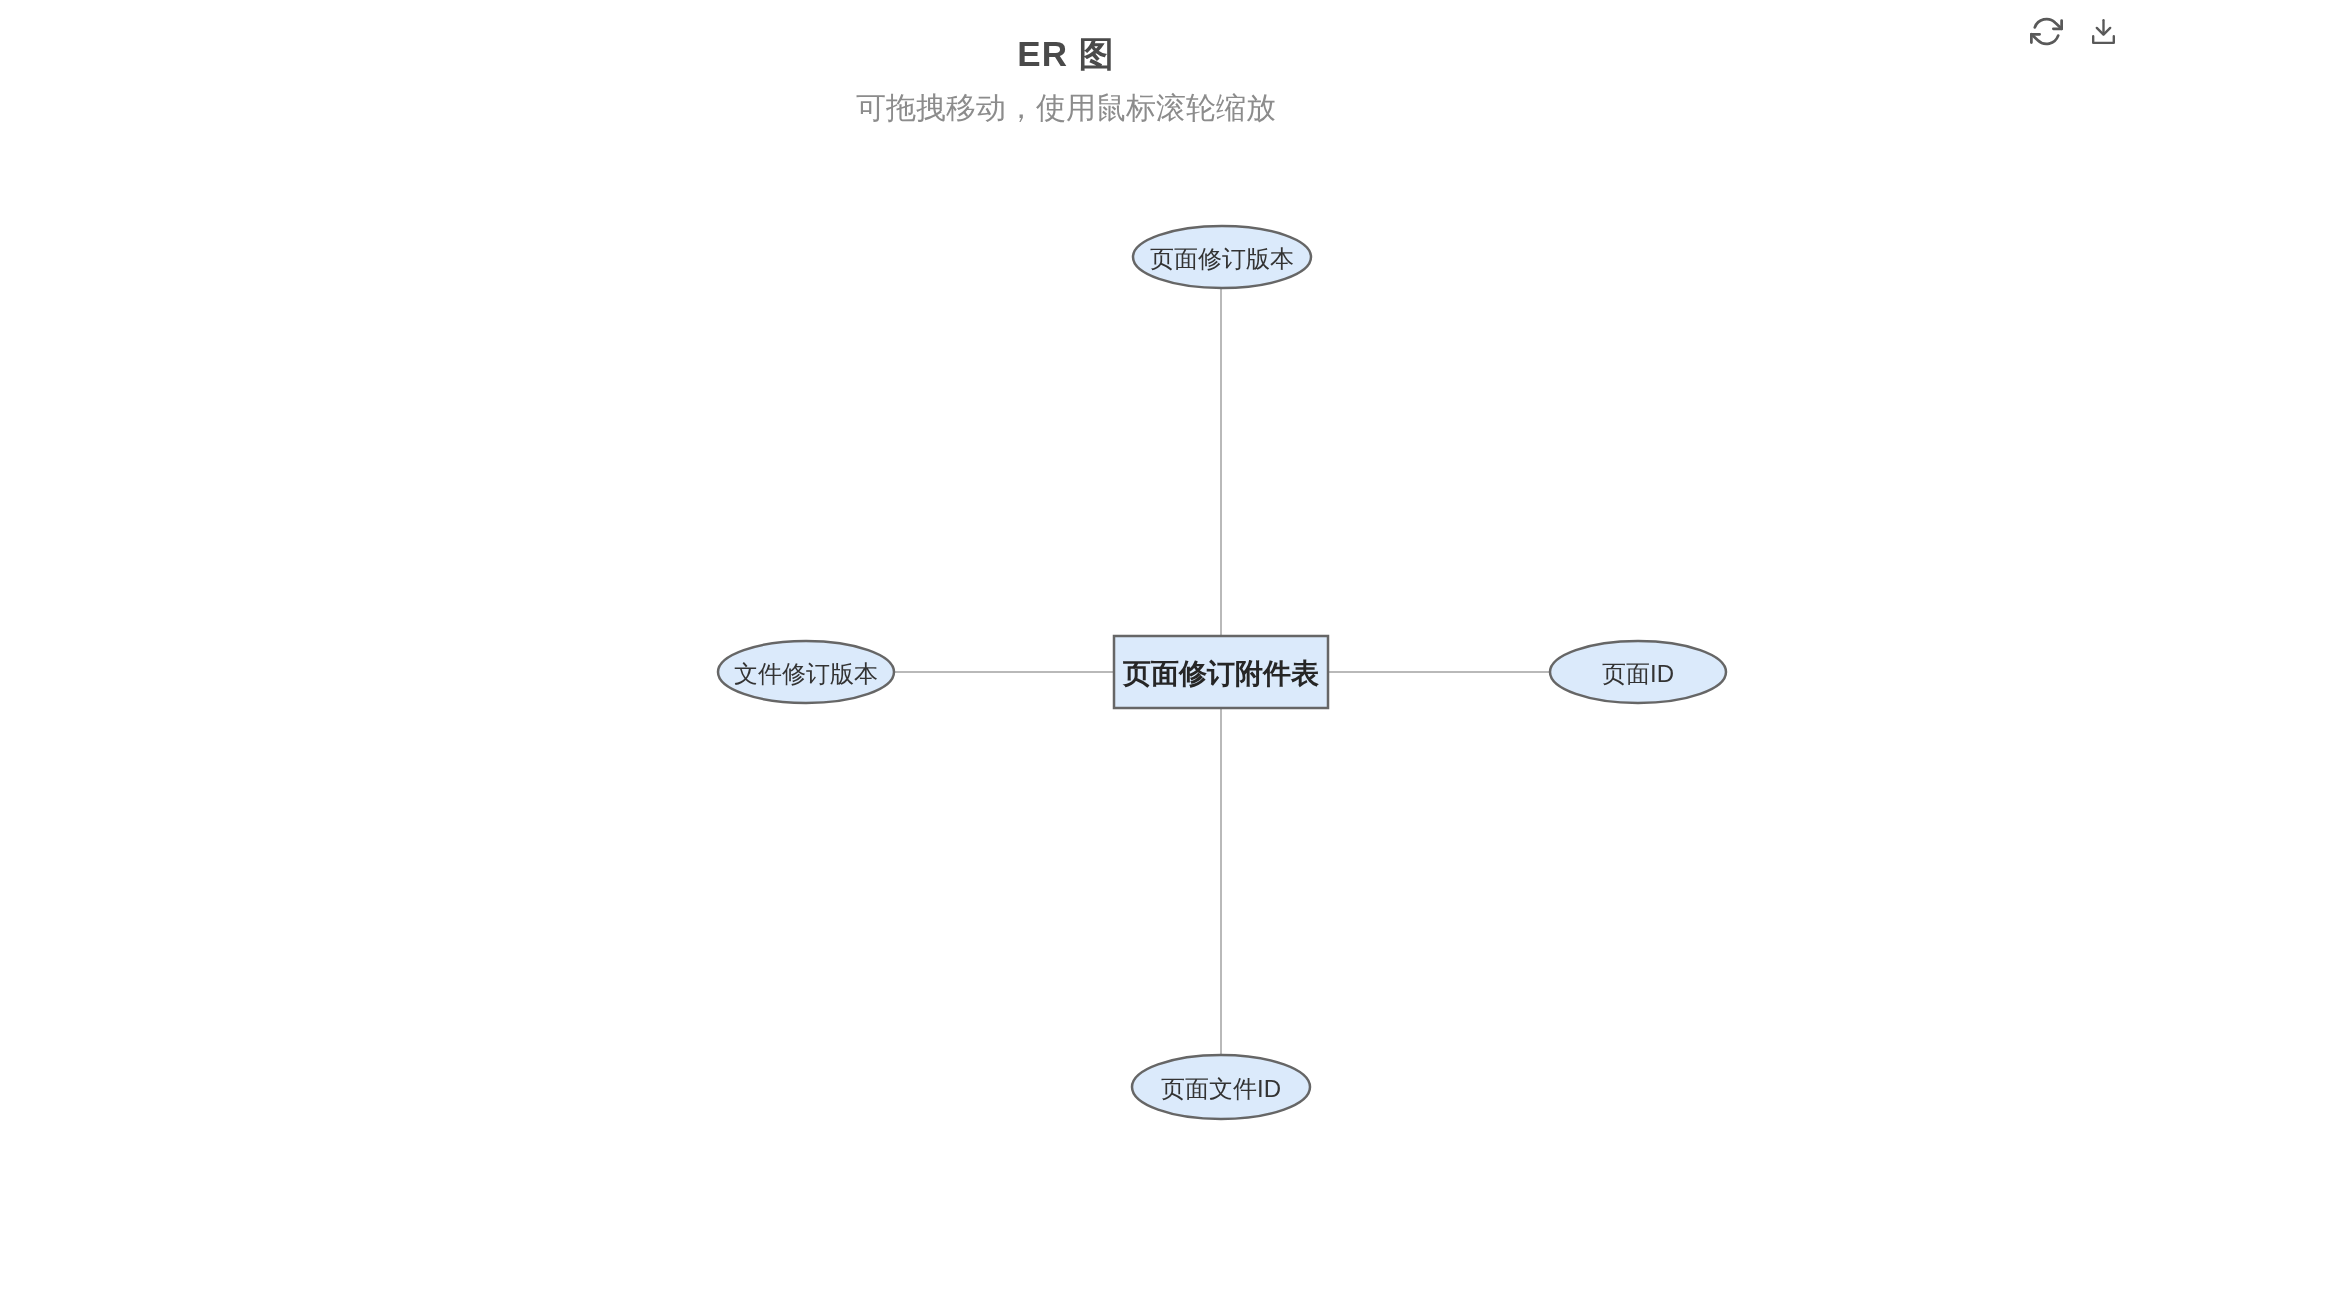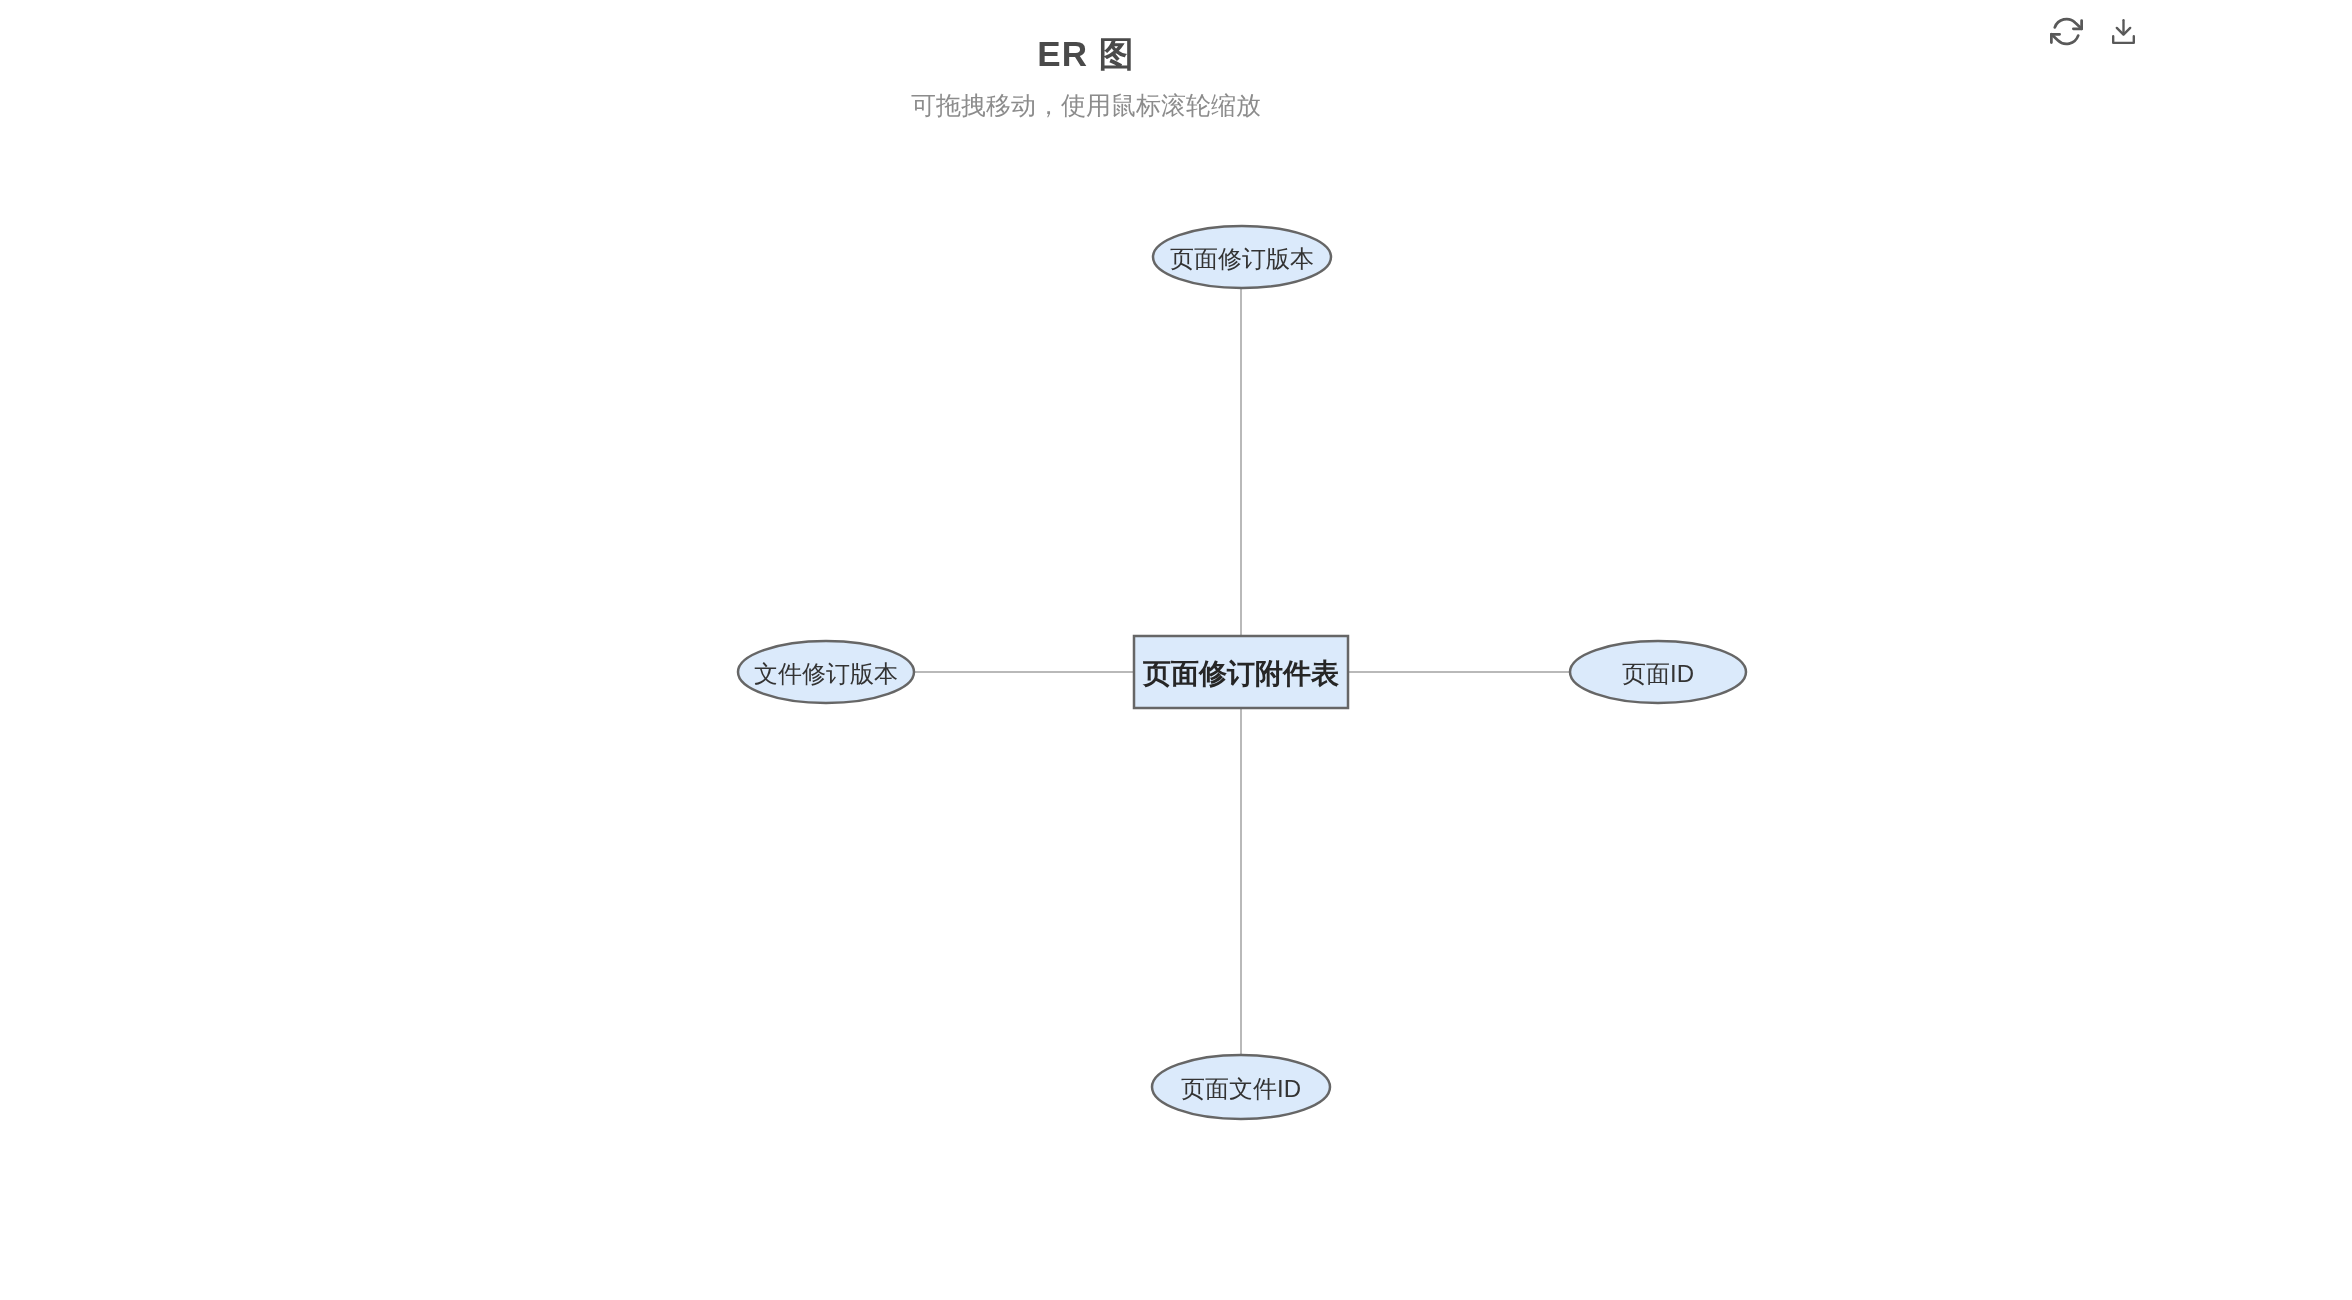--- a/index.html
+++ b/index.html
@@ -4,21 +4,20 @@
 <style>
   html, body { margin: 0; padding: 0; }
   body { font-family: "Liberation Sans", sans-serif; background: #ffffff; }
 
   .page {
     position: relative;
     width: 2132px;
     height: 1300px;
     background: #ffffff;
     overflow: hidden;
-    margin-left: 20px;
   }
 
   
   .header {
     position: absolute;
     top: 32px;
     left: 0;
     right: 0;
     text-align: center;
     pointer-events: none;
@@ -26,21 +25,21 @@
   .header h1 {
     margin: 0;
     font-size: 35px;
     line-height: 1.25;
     font-weight: 700;
     color: #4a4a4a;
     letter-spacing: 1px;
   }
   .header p {
     margin: 14px 0 0 0;
-    font-size: 25px;
+    font-size: 30px;
     line-height: 1.2;
     font-weight: 400;
     color: #8c8c8c;
   }
 
   
   .toolbar {
     position: absolute;
     top: 13px;
     right: 11px;

